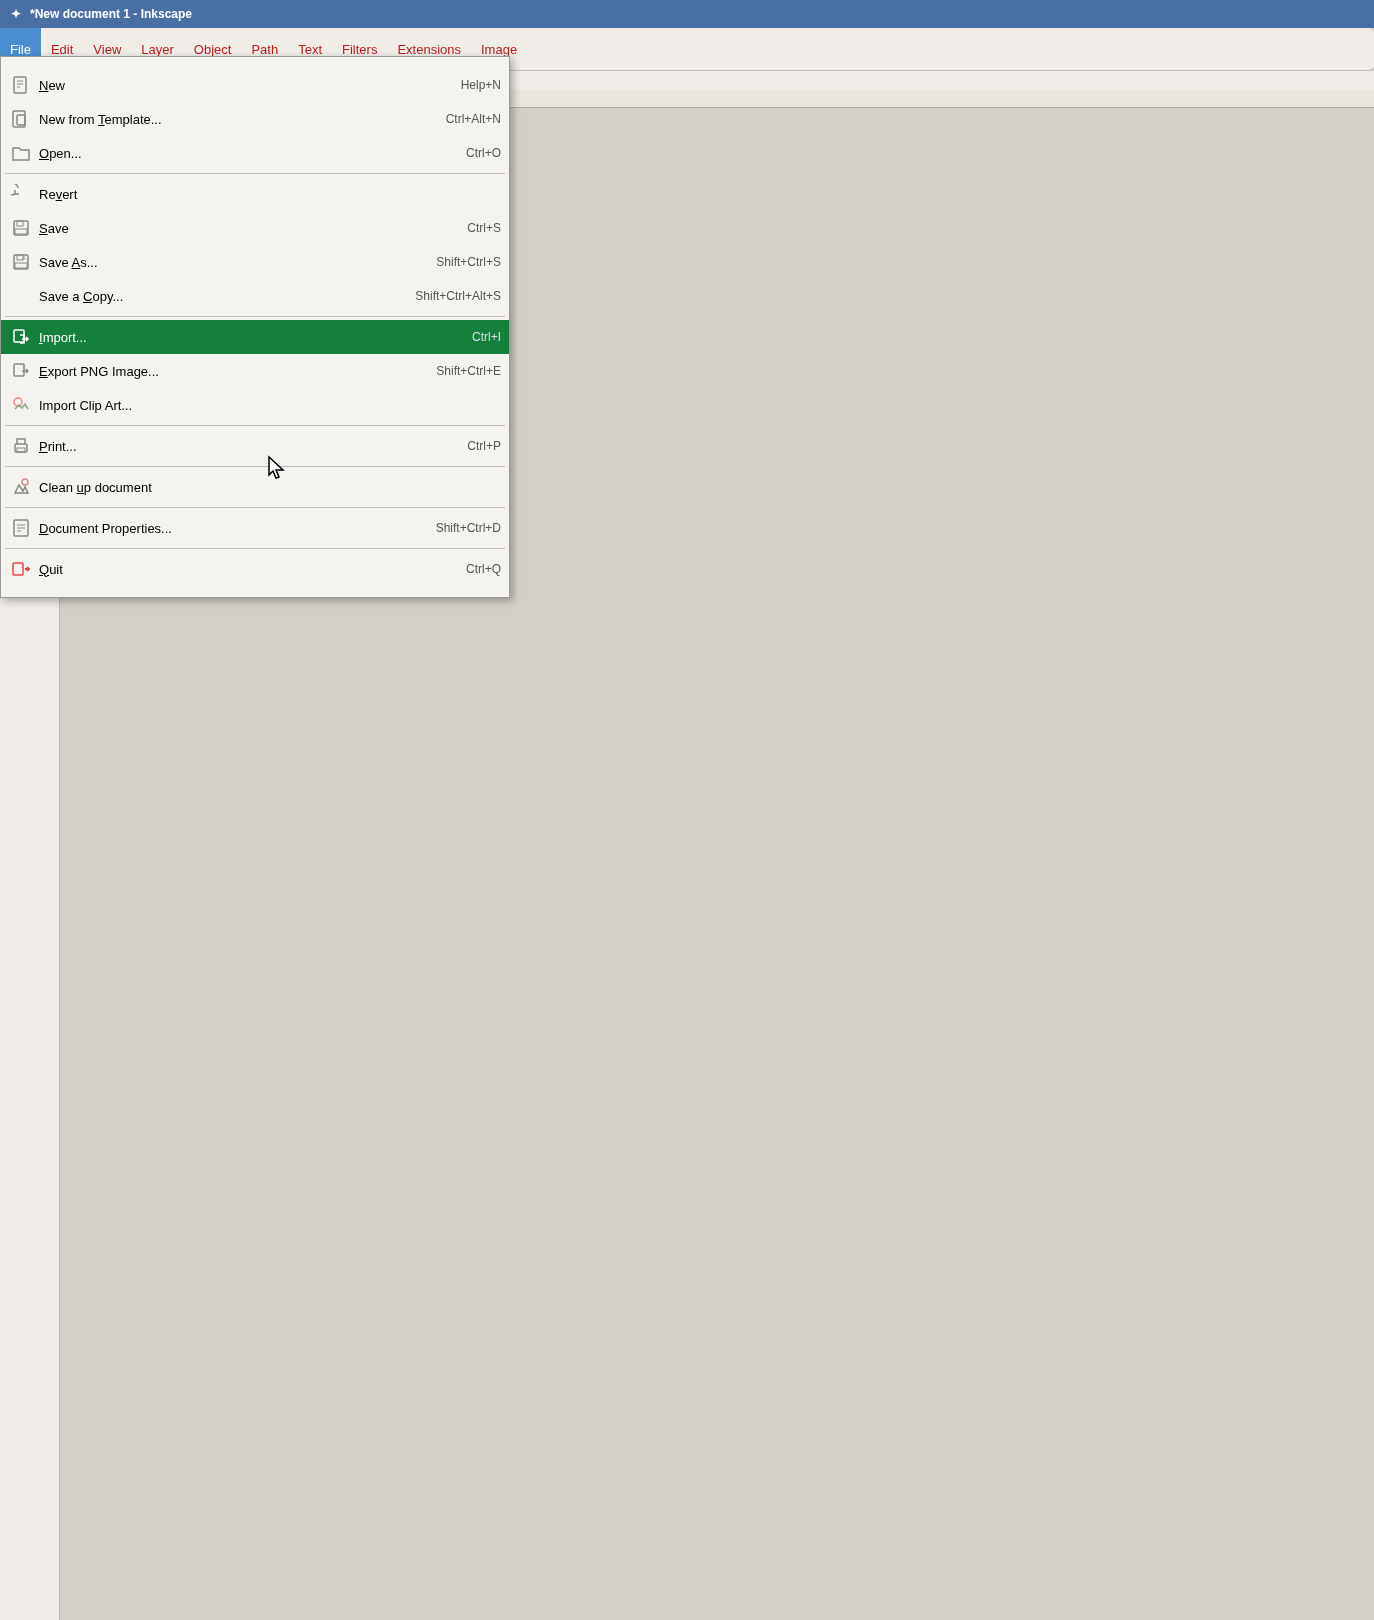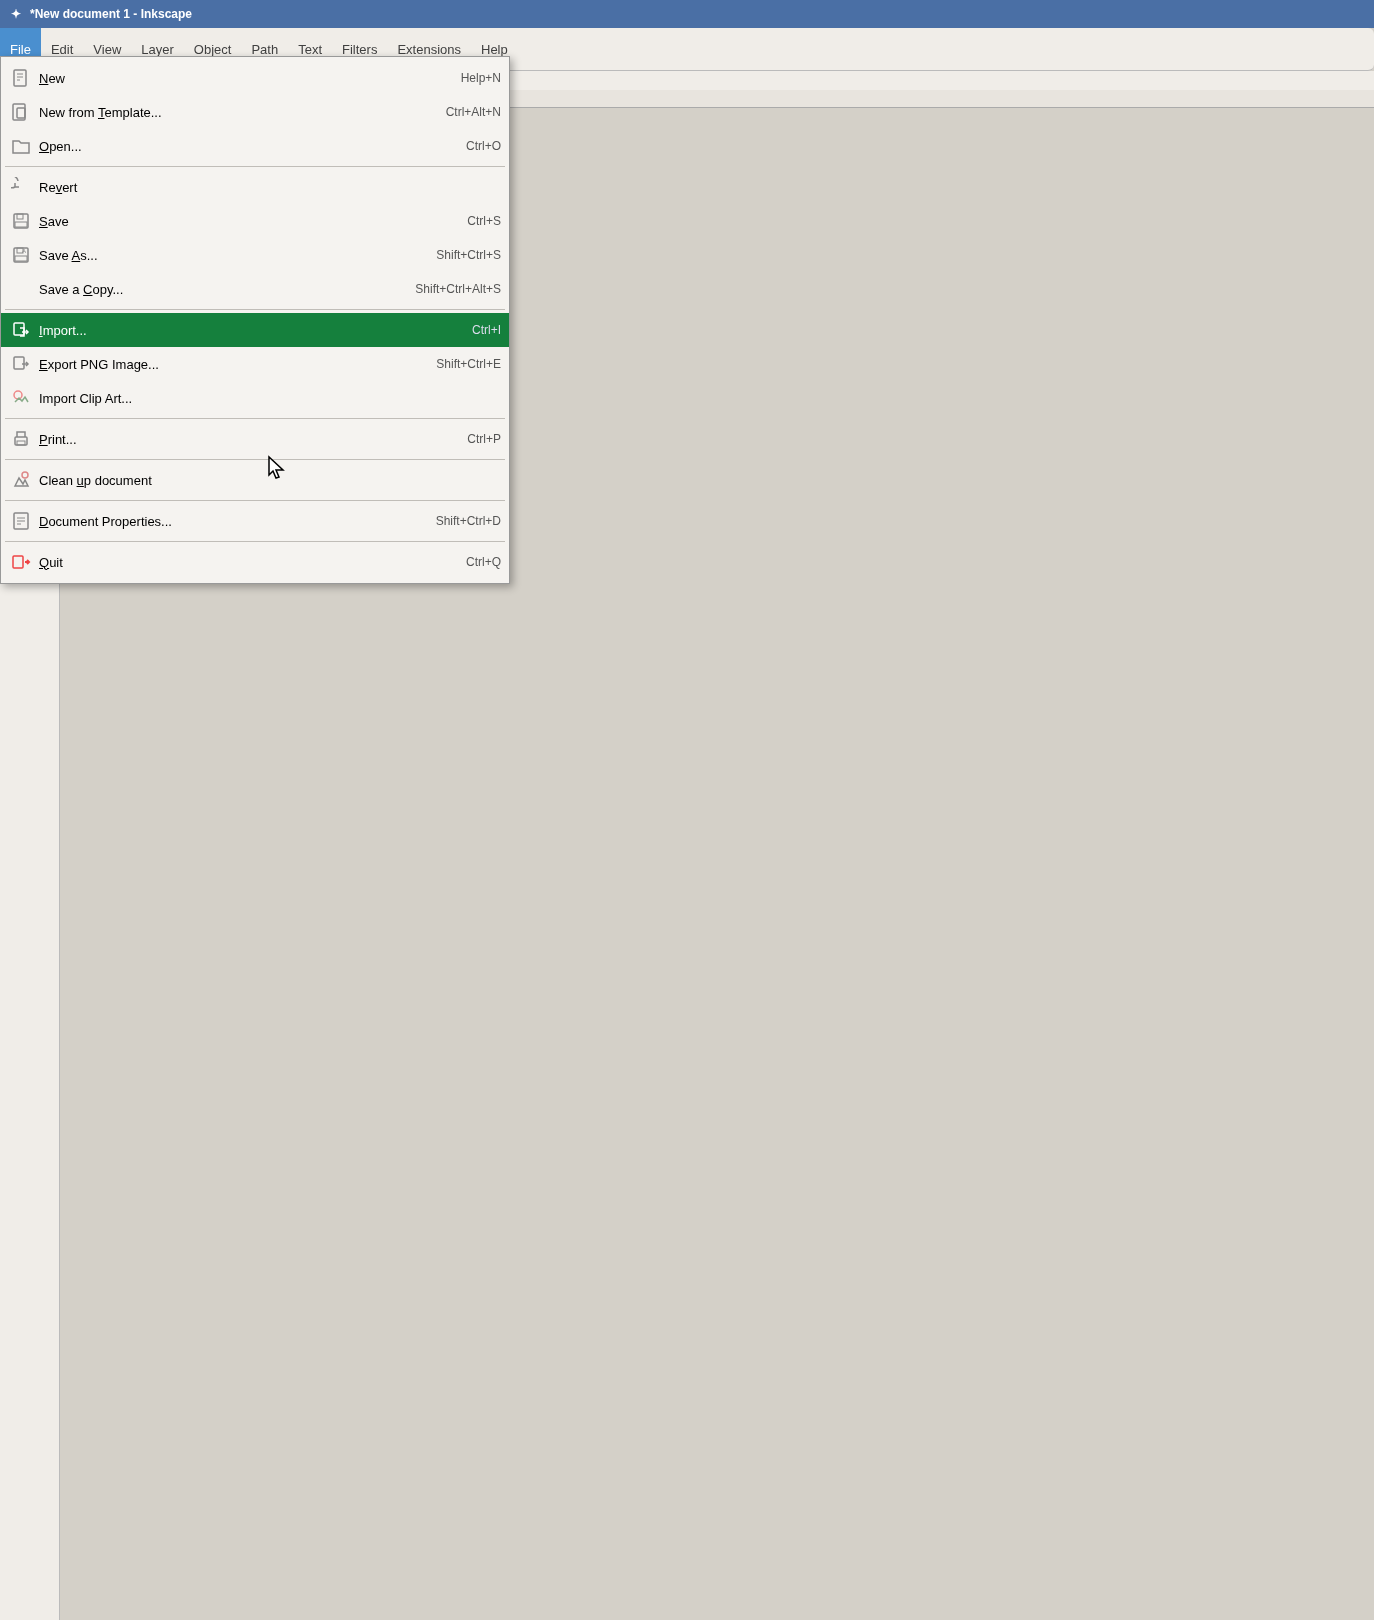--- a/index.html
+++ b/index.html
@@ -43,21 +43,21 @@
       position: relative;
       z-index: 100;
       border-radius: 6px;
     }
     .menubar-item {
       padding: 0 10px;
       display: flex;
       align-items: center;
       cursor: pointer;
       font-size: 13px;
-      color: #404040;
+      color: #b91c1c;
       white-space: nowrap;
     }
     .menubar-item:hover, .menubar-item.active {
       background: #4a8fcf;
       color: white;
     }
     .menubar-item.active {
       background: #4a8fcf;
       color: white;
     }
@@ -136,21 +136,21 @@
     
     .dropdown-menu {
       position: absolute;
       top: 28px;
       left: 0;
       width: 510px;
       background: #f5f3f0;
       border: 1px solid #999;
       box-shadow: 3px 3px 8px rgba(0,0,0,0.3);
       z-index: 1000;
-      padding: 4px 0;
+      padding: 11px 0;
     }
     .menu-item {
       display: flex;
       align-items: center;
       padding: 5px 8px 5px 8px;
       cursor: pointer;
       position: relative;
       min-height: 30px;
     }
     .menu-item:hover, .menu-item.highlighted {
@@ -223,21 +223,21 @@
 <div class="menubar">
   <div class="menubar-item active">File</div>
   <div class="menubar-item">Edit</div>
   <div class="menubar-item">View</div>
   <div class="menubar-item">Layer</div>
   <div class="menubar-item">Object</div>
   <div class="menubar-item">Path</div>
   <div class="menubar-item">Text</div>
   <div class="menubar-item">Filters</div>
   <div class="menubar-item">Extensions</div>
-  <div class="menubar-item">Help</div>
+  <div class="menubar-item">Image</div>
 
   <div class="dropdown-menu">
 
     <div class="menu-item">
       <div class="menu-item-icon">
         <svg width="20" height="20" viewBox="0 0 20 20">
             <rect x="3" y="2" width="12" height="16" rx="1" fill="none" stroke="#888" stroke-width="1.5"></rect>
             <line x1="6" y1="6" x2="12" y2="6" stroke="#888" stroke-width="1"></line>
             <line x1="6" y1="9" x2="12" y2="9" stroke="#888" stroke-width="1"></line>
             <line x1="6" y1="12" x2="9" y2="12" stroke="#888" stroke-width="1"></line>

